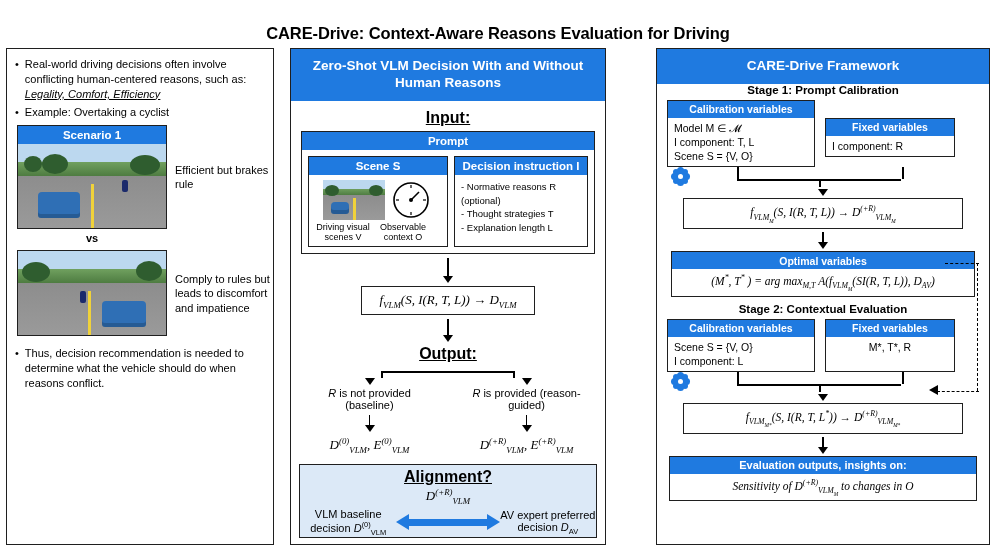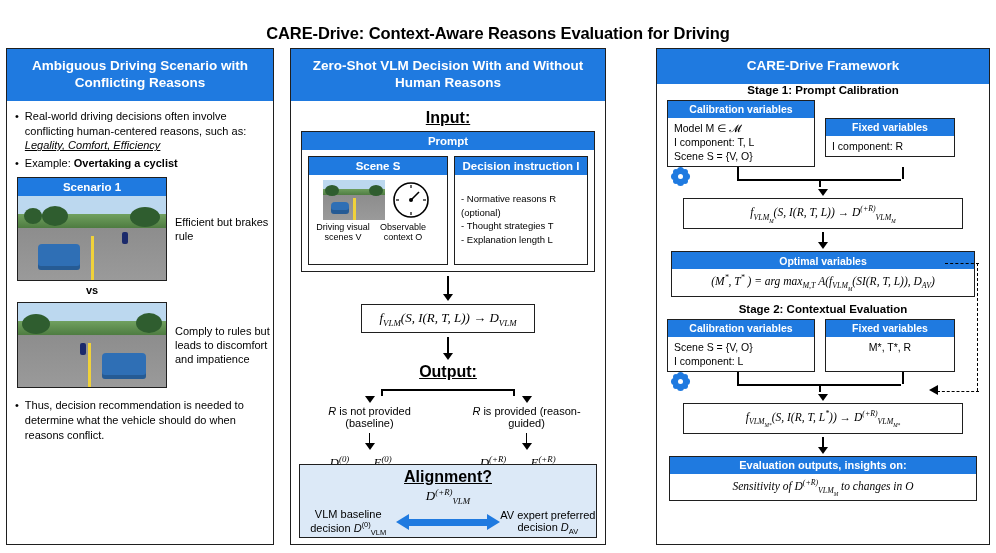--- a/index.html
+++ b/index.html
@@ -56,21 +56,21 @@
     font-size: 11px;
     line-height: 1.35;
   }
   .bullet {
     display: flex;
     gap: 6px;
     margin-bottom: 3px;
   }
   .bullet .dot { flex: 0 0 auto; }
   .u { text-decoration: underline; font-style: italic; }
-  .b { font-weight: bold; }
+  .b { font-weight: normal; }
   .scenario-box {
     border: 1.5px solid #1f1f1f;
     width: 150px;
     margin-left: 10px;
     box-sizing: border-box;
   }
   .scenario-title {
     background: #1f7ae0;
     color: #fff;
     font-weight: bold;
@@ -240,21 +240,20 @@
   sup { font-size: 0.68em; }
 </style>
 </head>
 <body>
 
 <div class="page-title">CARE-Drive: Context-Aware Reasons Evaluation for Driving</div>
 
 <div class="panels">
 
   <div class="panel" id="panel1">
-    <div class="panel-head">Ambiguous Driving Scenario with Conflicting Reasons</div>
 
     <div class="bullets">
       <div class="bullet">
         <span class="dot">•</span>
         <span>
           <span>Real-world driving decisions often involve conflicting human-centered reasons, such as:</span>
           <span class="u">Legality, Comfort, Efficiency</span>
         </span>
       </div>
       <div class="bullet">
@@ -335,21 +334,21 @@
               </svg>
             </div>
           </div>
           <div style="display:flex; font-size:9px; text-align:center; padding:0 3px 4px 3px; gap:4px;">
             <div style="width:62px;">Driving visual scenes V</div>
             <div style="width:50px;">Observable context O</div>
           </div>
         </div>
         <div class="sub-box" style="flex:1;">
           <div class="blue-head">Decision instruction I</div>
-          <div style="font-size:9.5px; padding:17px 6px; line-height:1.45;">
+          <div style="font-size:9.5px; padding:5px 6px; line-height:1.45;">
             <div>- Normative reasons R (optional)</div>
             <div>- Thought strategies T</div>
             <div>- Explanation length L</div>
           </div>
         </div>
       </div>
     </div>
 
     <div class="vline" style="height:18px; margin-top:4px;"></div>
     <div class="arrow-down"></div>

